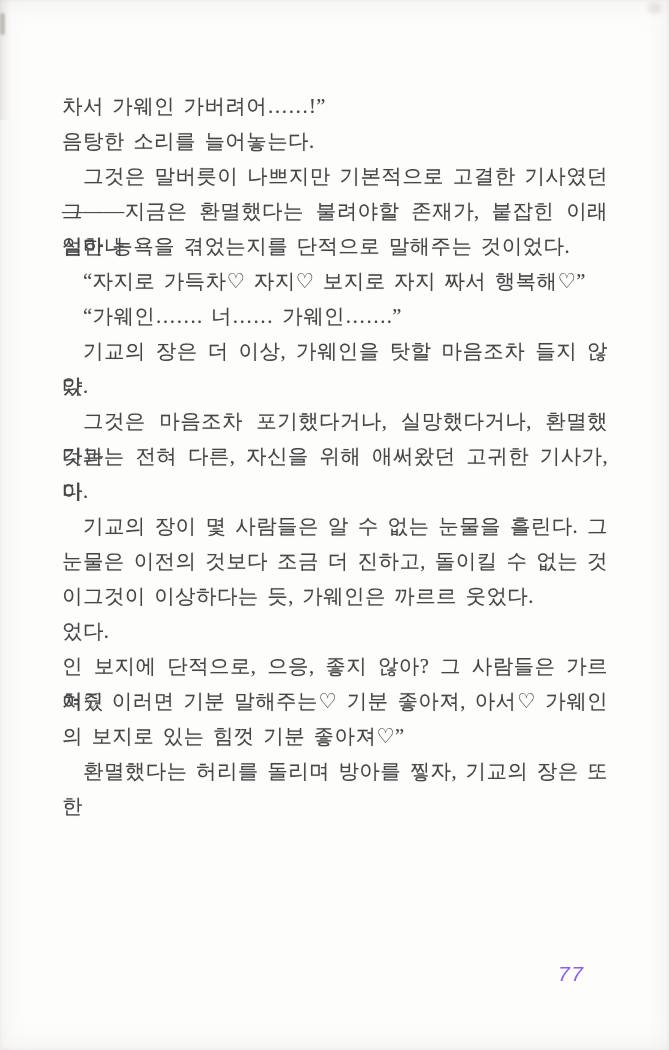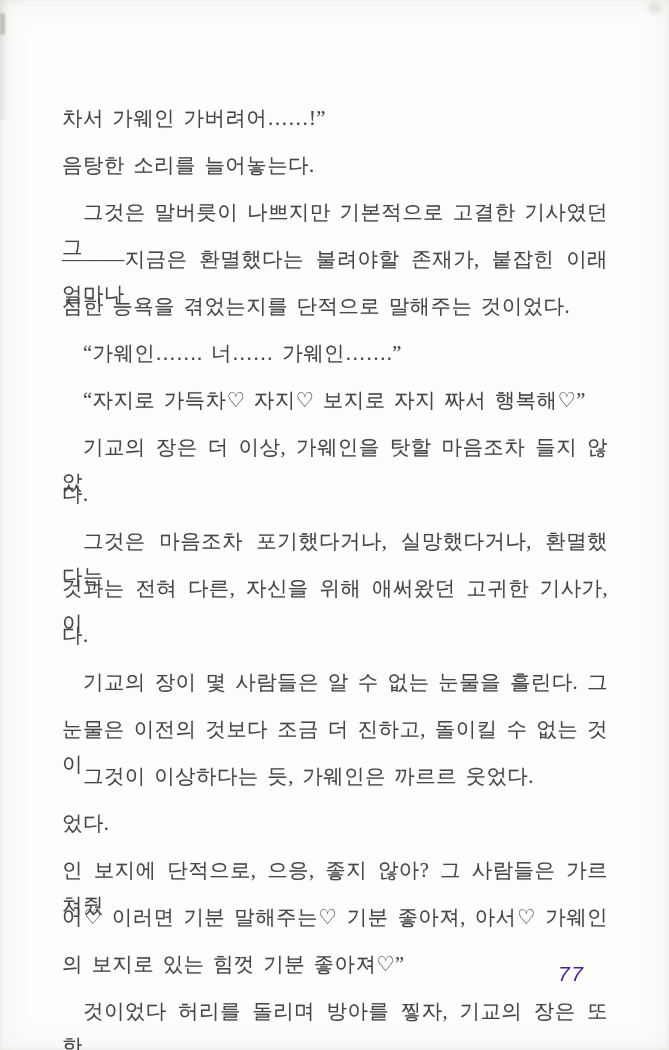--- a/index.html
+++ b/index.html
@@ -25,38 +25,37 @@
   }
   .line {
     height: 35px;
     line-height: 35px;
     font-size: 20.5px;
     color: #464646;
     letter-spacing: 0.4px;
     word-spacing: 3px;
     white-space: nowrap;
     text-shadow: 0 0 1px rgba(100,100,100,0.35);
-    margin-top: 12px;
   }
   .line.justify {
     white-space: normal;
     text-align: justify;
     text-align-last: justify;
   }
   .line.indent {
     text-indent: 21px;
   }
   .page-number {
     position: absolute;
     left: 558px;
     top: 962px;
     font-family: "Liberation Sans", "DejaVu Sans", sans-serif;
     font-size: 21px;
     font-style: oblique;
-    color: #4c1d95;
+    color: #8b5cf6;
     letter-spacing: 1.5px;
   }
   .edge-mark-left {
     position: absolute;
     left: 0;
     top: 13px;
     width: 5px;
     height: 22px;
     background: #9d9a94;
     opacity: 0.55;
@@ -90,31 +89,31 @@
   <div class="edge-shade-left"></div>
   <div class="edge-mark-left"></div>
   <div class="smudge-top-right"></div>
 
   <div class="text-block">
       <div class="line">차서 가웨인 가버려어……!”</div>
       <div class="line">음탕한 소리를 늘어놓는다.</div>
       <div class="line indent justify">그것은 말버릇이 나쁘지만 기본적으로 고결한 기사였던 그</div>
       <div class="line justify">———지금은 환멸했다는 불려야할 존재가, 붙잡힌 이래 얼마나</div>
       <div class="line">심한 능욕을 겪었는지를 단적으로 말해주는 것이었다.</div>
+      <div class="line indent">“자지로 가득차♡ 자지♡ 보지로 자지 짜서 행복해♡”</div>
       <div class="line indent">“가웨인……. 너…… 가웨인…….”</div>
-      <div class="line indent">“자지로 가득차♡ 자지♡ 보지로 자지 짜서 행복해♡”</div>
       <div class="line indent justify">기교의 장은 더 이상, 가웨인을 탓할 마음조차 들지 않았</div>
       <div class="line">다.</div>
       <div class="line indent justify">그것은 마음조차 포기했다거나, 실망했다거나, 환멸했다는</div>
       <div class="line justify">것과는 전혀 다른, 자신을 위해 애써왔던 고귀한 기사가, 이</div>
       <div class="line">다.</div>
       <div class="line indent justify">기교의 장이 몇 사람들은 알 수 없는 눈물을 흘린다. 그</div>
       <div class="line justify">눈물은 이전의 것보다 조금 더 진하고, 돌이킬 수 없는 것이</div>
       <div class="line indent">그것이 이상하다는 듯, 가웨인은 까르르 웃었다.</div>
       <div class="line">었다.</div>
       <div class="line justify">인 보지에 단적으로, 으응, 좋지 않아? 그 사람들은 가르쳐줬</div>
       <div class="line justify">어♡ 이러면 기분 말해주는♡ 기분 좋아져, 아서♡ 가웨인</div>
       <div class="line">의 보지로 있는 힘껏 기분 좋아져♡”</div>
-      <div class="line indent justify">것이었다 허리를 돌리며 방아를 찧자, 기교의 장은 또 한</div>
+      <div class="line indent justify">환멸했다는 허리를 돌리며 방아를 찧자, 기교의 장은 또 한</div>
     </div>
 
   <div class="page-number">77</div>
 </div>
 
 </body></html>

